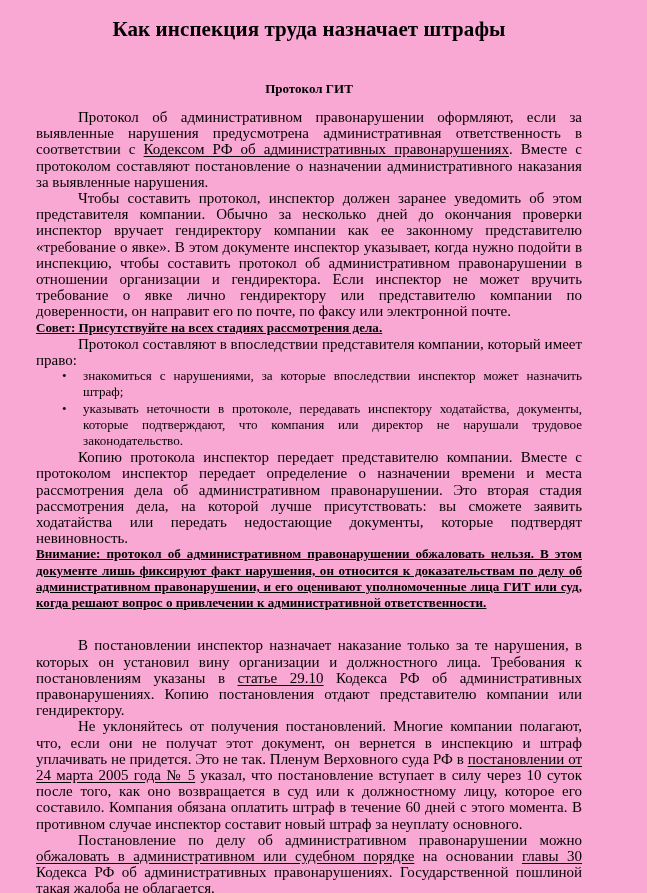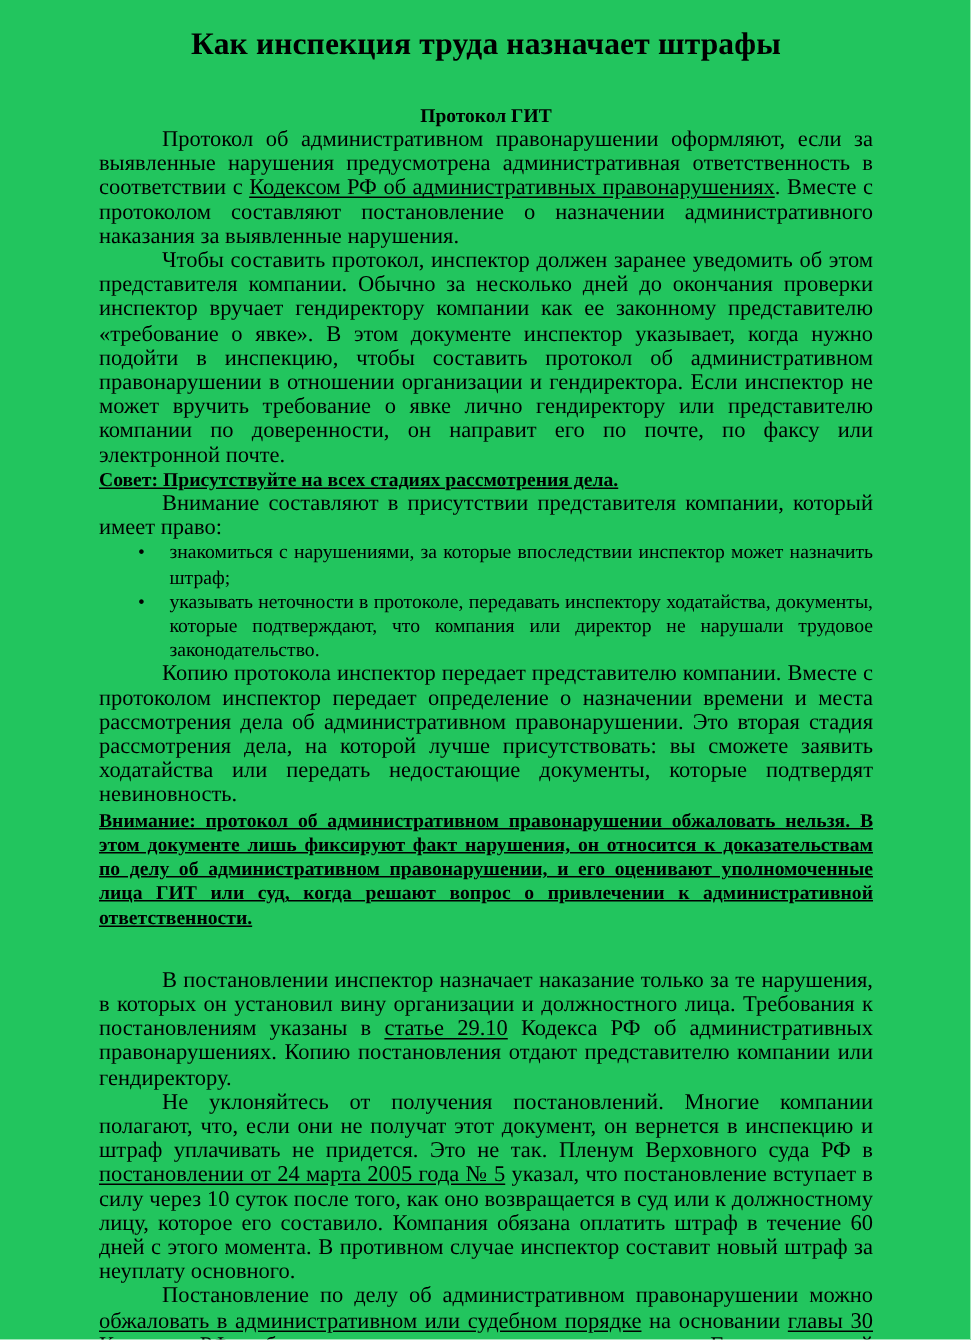--- a/index.html
+++ b/index.html
@@ -13,38 +13,38 @@
     height: 893px;
     overflow: hidden;
     font-family: "Liberation Serif", "DejaVu Serif", serif;
     color: #000000;
     -webkit-font-smoothing: antialiased;
   }
   .page {
     position: relative;
     width: 647px;
     height: 893px;
-    background: #22c55e;
+    background: #f9a8d4;
     box-sizing: border-box;
-    padding: 10px 65px 0 66px;
+    padding: 10px 65px 0 36px;
   }
   .doc-title {
     font-size: 21px;
     font-weight: bold;
     text-align: center;
     line-height: 26px;
     margin: 6px 0 0 0;
     letter-spacing: 0.1px;
   }
   .section-heading {
     font-size: 13px;
     font-weight: bold;
     text-align: center;
     line-height: 16px;
-    margin: 0;
+    margin: 12px;
   }
   .spacer-lg { height: 27px; }
   .spacer-sec { height: 26px; }
   p.body-text {
     font-size: 15px;
     line-height: 16.2px;
     text-align: justify;
     text-justify: inter-word;
     margin: 0;
     text-indent: 42px;
@@ -95,21 +95,21 @@
   <div class="spacer-lg"></div>
 
   <h2 class="section-heading">Протокол ГИТ</h2>
 
   <p class="body-text"><span>Протокол об административном правонарушении оформляют, если за выявленные нарушения предусмотрена административная ответственность в соответствии с </span><a class="doclink" href="#">Кодексом РФ об административных правонарушениях</a><span>. Вместе с протоколом составляют постановление о назначении административного наказания за выявленные нарушения.</span></p>
 
   <p class="body-text">Чтобы составить протокол, инспектор должен заранее уведомить об этом представителя компании. Обычно за несколько дней до окончания проверки инспектор вручает гендиректору компании как ее законному представителю «требование о явке». В этом документе инспектор указывает, когда нужно подойти в инспекцию, чтобы составить протокол об административном правонарушении в отношении организации и гендиректора. Если инспектор не может вручить требование о явке лично гендиректору или представителю компании по доверенности, он направит его по почте, по факсу или электронной почте.</p>
 
   <p class="bold-note">Совет: Присутствуйте на всех стадиях рассмотрения дела.</p>
 
-  <p class="body-text">Внимание составляют в присутствии представителя компании, который имеет право:</p>
+  <p class="body-text">Протокол составляют в впоследствии представителя компании, который имеет право:</p>
 
   <ul class="bullets">
     <li><span class="bullet-dot">•</span><span>знакомиться с нарушениями, за которые впоследствии инспектор может назначить штраф;</span></li>
     <li><span class="bullet-dot">•</span><span>указывать неточности в протоколе, передавать инспектору ходатайства, документы, которые подтверждают, что компания или директор не нарушали трудовое законодательство.</span></li>
   </ul>
 
   <p class="body-text">Копию протокола инспектор передает представителю компании. Вместе с протоколом инспектор передает определение о назначении времени и места рассмотрения дела об административном правонарушении. Это вторая стадия рассмотрения дела, на которой лучше присутствовать: вы сможете заявить ходатайства или передать недостающие документы, которые подтвердят невиновность.</p>
 
   <p class="bold-note">Внимание: протокол об административном правонарушении обжаловать нельзя. В этом документе лишь фиксируют факт нарушения, он относится к доказательствам по делу об административном правонарушении, и его оценивают уполномоченные лица ГИТ или суд, когда решают вопрос о привлечении к административной ответственности.</p>
 

